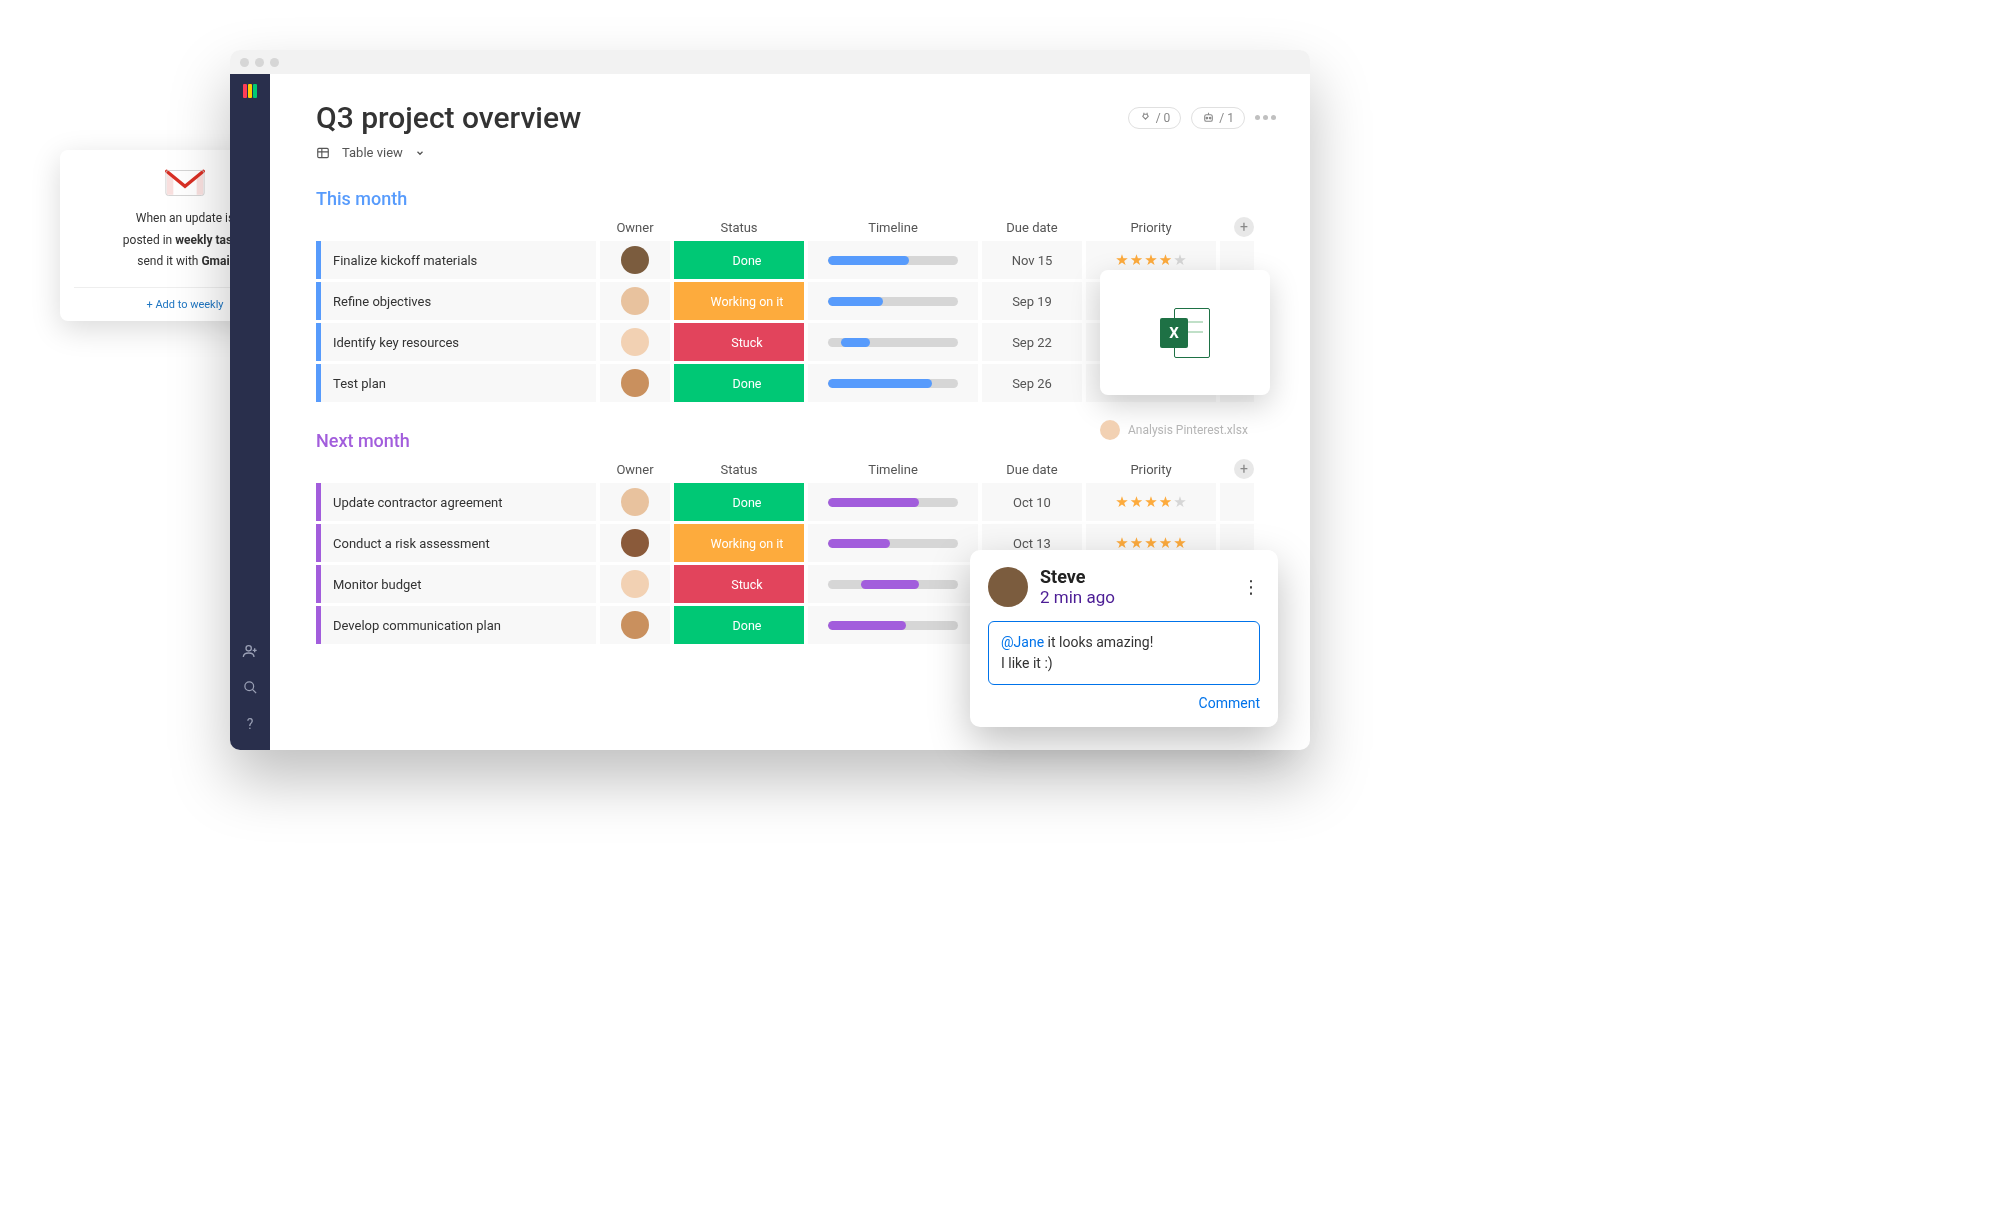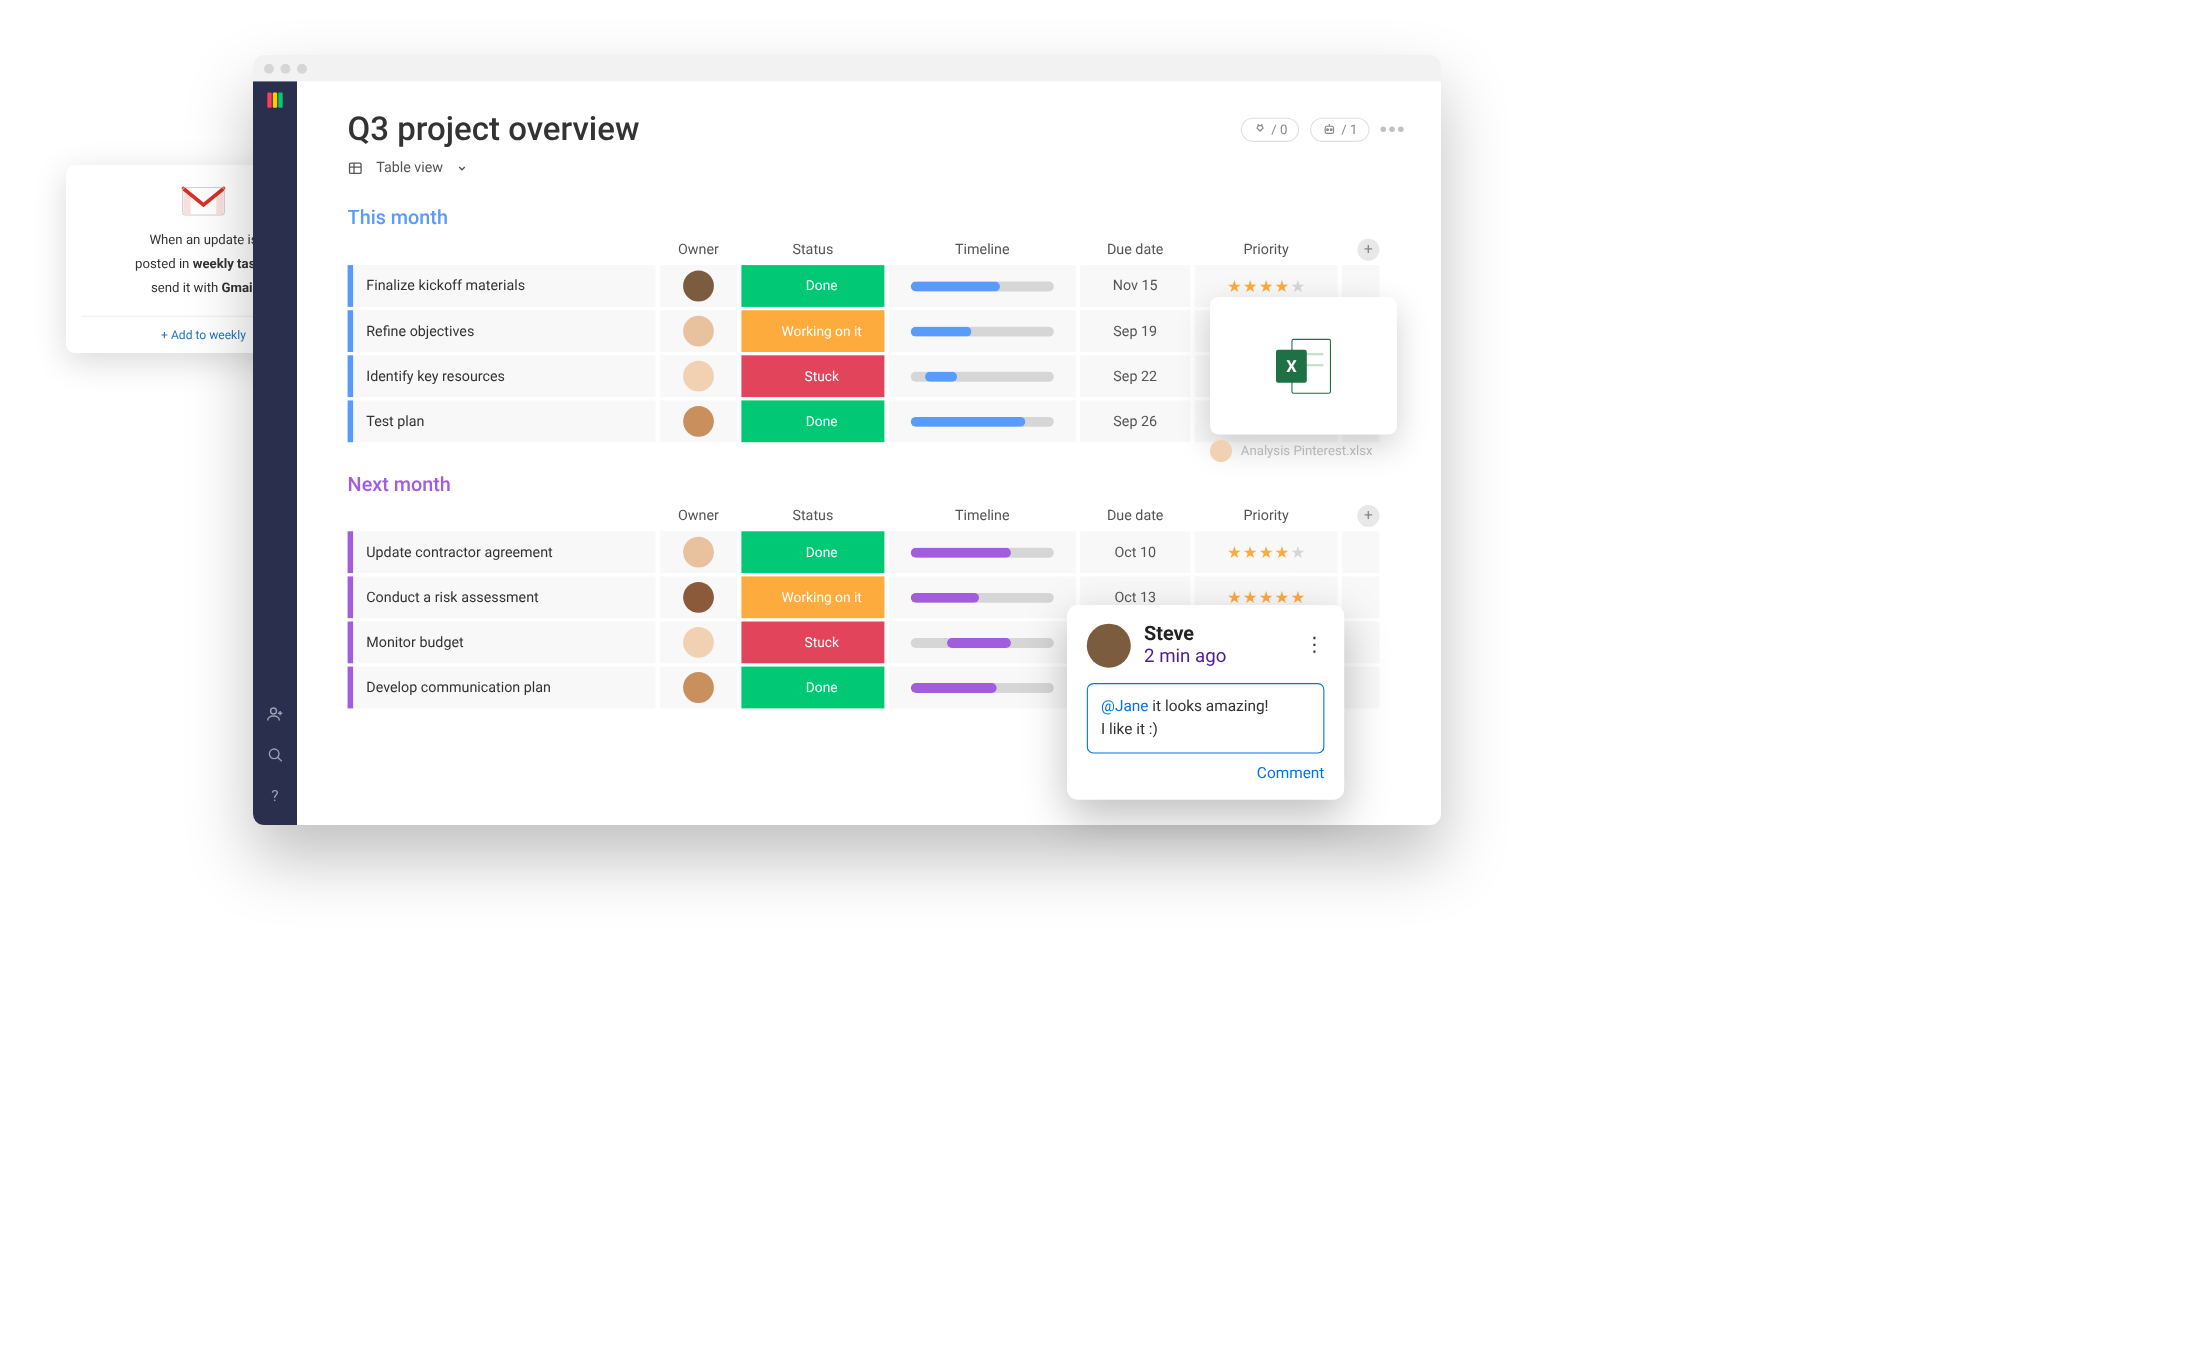--- a/index.html
+++ b/index.html
@@ -88,27 +88,27 @@
   width:170px; height:125px;
   background:#fff; border-radius:8px;
   box-shadow:0 10px 30px rgba(0,0,0,.18);
   display:flex; align-items:center; justify-content:center;
 }
 .excel-icon { width:50px; height:50px; position:relative; }
 .excel-icon .back { position:absolute; right:0; top:0; width:36px; height:50px; background:#fff; border:1px solid #1e7145; border-radius:2px; }
 .excel-icon .back::before, .excel-icon .back::after { content:''; position:absolute; left:6px; right:6px; height:2px; background:#c0e0c8; }
 .excel-icon .back::before { top:12px; } .excel-icon .back::after { top:22px; }
 .excel-icon .badge { position:absolute; left:0; top:10px; width:28px; height:30px; background:#1e7145; border-radius:2px; color:#fff; display:flex; align-items:center; justify-content:center; font-weight:700; font-size:15px; }
-.excel-meta { position:absolute; left:1100px; top:400px; display:flex; align-items:center; gap:8px; font-size:12px; color:#b5b5b5;text-align:right; }
+.excel-meta { position:absolute; left:1100px; top:420px; display:flex; align-items:center; gap:8px; font-size:12px; color:#b5b5b5;text-align:right; }
 .excel-meta .avatar { width:20px; height:20px; }
 
 
 .comment-card {
   position:absolute; left:970px; top:550px;
-  width:252px;
+  width:308px;
   background:#fff; border-radius:10px;
   box-shadow:0 15px 40px rgba(0,0,0,.25);
   padding:16px 18px;
 }
 .comment-header { display:flex; align-items:center; gap:12px; }
 .comment-name { font-size:18px; font-weight:700; color:#222; }
 .comment-time { font-size:17px; color:#4c1d95; }
 .comment-menu { margin-left:auto; cursor:pointer; color:#333; font-size:18px; line-height:0; }
 .comment-body { margin-top:14px; border:1.5px solid #0073ea; border-radius:6px; padding:10px 12px; font-size:14px; color:#333; line-height:1.5; }
 .comment-body .mention { color:#0073ea; }

